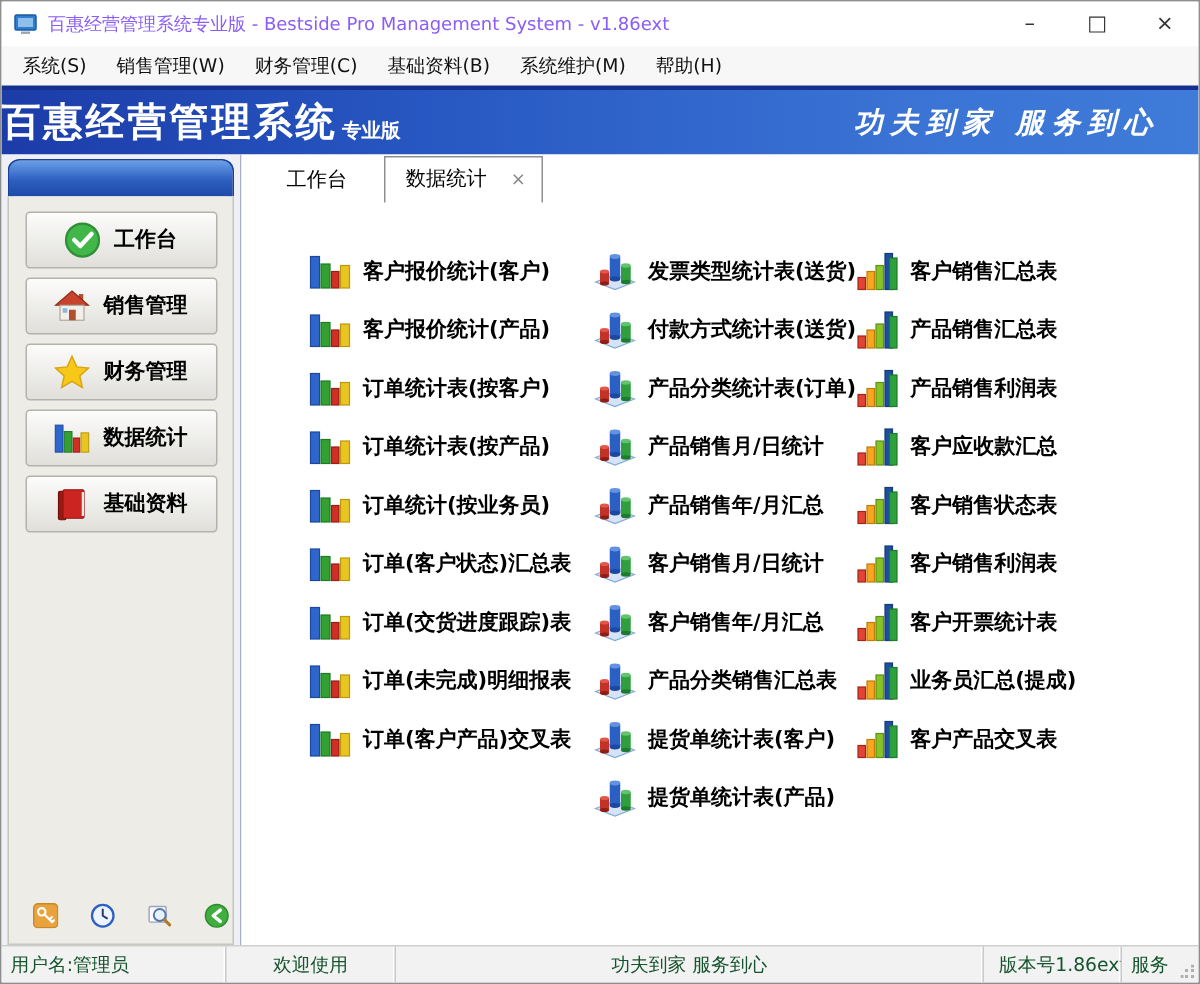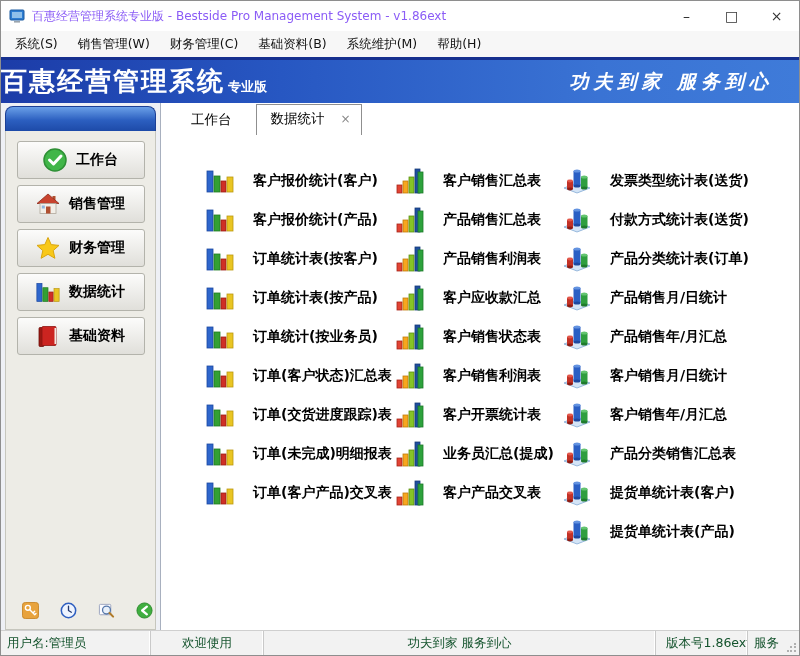--- a/index.html
+++ b/index.html
@@ -41,21 +41,21 @@
   .main { flex:1; background:#fff; display:flex; flex-direction:column; min-width:0; }
   .tabstrip { height:32px; flex:0 0 32px; display:flex; align-items:flex-end; padding-left:16px; gap:10px; }
   .tab { font-size:13.5px; color:#000; padding:5px 14px 6px 14px; }
   .tab.active { border:1px solid #8f8f8f; border-bottom:none; background:#fff; display:flex; align-items:center; gap:16px; padding:5px 10px 7px 14px; }
   .tab-close { font-size:12px; color:#888; line-height:1; }
 
   .grid { flex:1; display:flex; padding:26px 0 0 45px; min-height:0; }
   .col { display:flex; flex-direction:column; }
   .col-1 { width:190px; }
   .col-2 { width:167px; }
-  .report-item { height:39px; flex:0 0 39px; display:flex; align-items:center; gap:19px; font-size:14px; font-weight:bold; color:#000; white-space:nowrap; cursor:default; }
+  .report-item { height:39px; flex:0 0 39px; display:flex; align-items:center; gap:8px; font-size:14px; font-weight:bold; color:#000; white-space:nowrap; cursor:default; }
   .report-item svg { flex:0 0 28px; }
 
   
   .statusbar { height:25px; flex:0 0 25px; background:#f2f2f2; border-top:1px solid #cfcfcf; display:flex; align-items:stretch; font-size:12.5px; color:#14532d; }
   .seg { display:flex; align-items:center; border-right:1px solid #c9c9c9; box-shadow:inset -1px 0 0 #ffffff; padding:0 6px; white-space:nowrap; overflow:hidden; }
   .seg-user { width:150px; flex:0 0 150px; }
   .seg-welcome { width:113px; flex:0 0 113px; justify-content:center; }
   .seg-slogan { width:392px; flex:0 0 392px; justify-content:center; }
   .seg-version { width:92px; flex:0 0 92px; justify-content:flex-start; padding-left:10px; }
   .seg-service { flex:1; border-right:none; box-shadow:none; position:relative; }
@@ -301,20 +301,92 @@
               <span>订单(未完成)明细报表</span>
             </div>
 
             <div class="report-item">
               <svg width="28" height="26">
                 <use href="#ic-bar3d"></use>
               </svg>
               <span>订单(客户产品)交叉表</span>
             </div>
           </div>
+        <div class="col col-3">
+
+            <div class="report-item">
+              <svg width="28" height="26">
+                <use href="#ic-cyl"></use>
+              </svg>
+              <span>发票类型统计表(送货)</span>
+            </div>
+
+            <div class="report-item">
+              <svg width="28" height="26">
+                <use href="#ic-cyl"></use>
+              </svg>
+              <span>付款方式统计表(送货)</span>
+            </div>
+
+            <div class="report-item">
+              <svg width="28" height="26">
+                <use href="#ic-cyl"></use>
+              </svg>
+              <span>产品分类统计表(订单)</span>
+            </div>
+
+            <div class="report-item">
+              <svg width="28" height="26">
+                <use href="#ic-cyl"></use>
+              </svg>
+              <span>产品销售月/日统计</span>
+            </div>
+
+            <div class="report-item">
+              <svg width="28" height="26">
+                <use href="#ic-cyl"></use>
+              </svg>
+              <span>产品销售年/月汇总</span>
+            </div>
+
+            <div class="report-item">
+              <svg width="28" height="26">
+                <use href="#ic-cyl"></use>
+              </svg>
+              <span>客户销售月/日统计</span>
+            </div>
+
+            <div class="report-item">
+              <svg width="28" height="26">
+                <use href="#ic-cyl"></use>
+              </svg>
+              <span>客户销售年/月汇总</span>
+            </div>
+
+            <div class="report-item">
+              <svg width="28" height="26">
+                <use href="#ic-cyl"></use>
+              </svg>
+              <span>产品分类销售汇总表</span>
+            </div>
+
+            <div class="report-item">
+              <svg width="28" height="26">
+                <use href="#ic-cyl"></use>
+              </svg>
+              <span>提货单统计表(客户)</span>
+            </div>
+
+            <div class="report-item">
+              <svg width="28" height="26">
+                <use href="#ic-cyl"></use>
+              </svg>
+              <span>提货单统计表(产品)</span>
+            </div>
+          </div>
         <div class="col col-2">
 
             <div class="report-item">
               <svg width="28" height="26">
                 <use href="#ic-barsasc"></use>
               </svg>
               <span>客户销售汇总表</span>
             </div>
 
             <div class="report-item">
@@ -364,92 +436,20 @@
                 <use href="#ic-barsasc"></use>
               </svg>
               <span>业务员汇总(提成)</span>
             </div>
 
             <div class="report-item">
               <svg width="28" height="26">
                 <use href="#ic-barsasc"></use>
               </svg>
               <span>客户产品交叉表</span>
-            </div>
-          </div>
-        <div class="col col-3">
-
-            <div class="report-item">
-              <svg width="28" height="26">
-                <use href="#ic-cyl"></use>
-              </svg>
-              <span>发票类型统计表(送货)</span>
-            </div>
-
-            <div class="report-item">
-              <svg width="28" height="26">
-                <use href="#ic-cyl"></use>
-              </svg>
-              <span>付款方式统计表(送货)</span>
-            </div>
-
-            <div class="report-item">
-              <svg width="28" height="26">
-                <use href="#ic-cyl"></use>
-              </svg>
-              <span>产品分类统计表(订单)</span>
-            </div>
-
-            <div class="report-item">
-              <svg width="28" height="26">
-                <use href="#ic-cyl"></use>
-              </svg>
-              <span>产品销售月/日统计</span>
-            </div>
-
-            <div class="report-item">
-              <svg width="28" height="26">
-                <use href="#ic-cyl"></use>
-              </svg>
-              <span>产品销售年/月汇总</span>
-            </div>
-
-            <div class="report-item">
-              <svg width="28" height="26">
-                <use href="#ic-cyl"></use>
-              </svg>
-              <span>客户销售月/日统计</span>
-            </div>
-
-            <div class="report-item">
-              <svg width="28" height="26">
-                <use href="#ic-cyl"></use>
-              </svg>
-              <span>客户销售年/月汇总</span>
-            </div>
-
-            <div class="report-item">
-              <svg width="28" height="26">
-                <use href="#ic-cyl"></use>
-              </svg>
-              <span>产品分类销售汇总表</span>
-            </div>
-
-            <div class="report-item">
-              <svg width="28" height="26">
-                <use href="#ic-cyl"></use>
-              </svg>
-              <span>提货单统计表(客户)</span>
-            </div>
-
-            <div class="report-item">
-              <svg width="28" height="26">
-                <use href="#ic-cyl"></use>
-              </svg>
-              <span>提货单统计表(产品)</span>
             </div>
           </div>
       </div>
     </div>
   </div>
 
   <div class="statusbar">
     <div class="seg seg-user">用户名:管理员</div>
     <div class="seg seg-welcome">欢迎使用</div>
     <div class="seg seg-slogan">功夫到家 服务到心</div>

